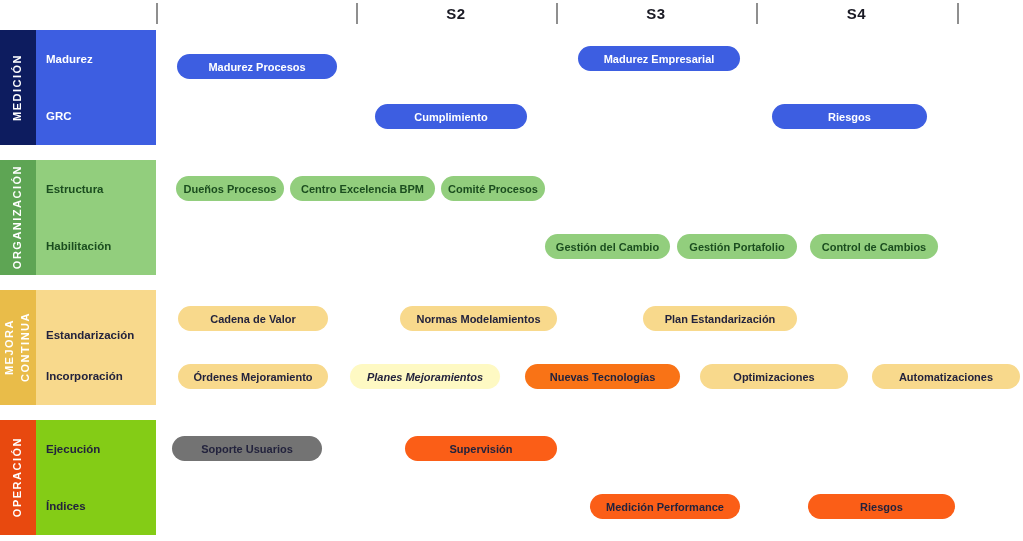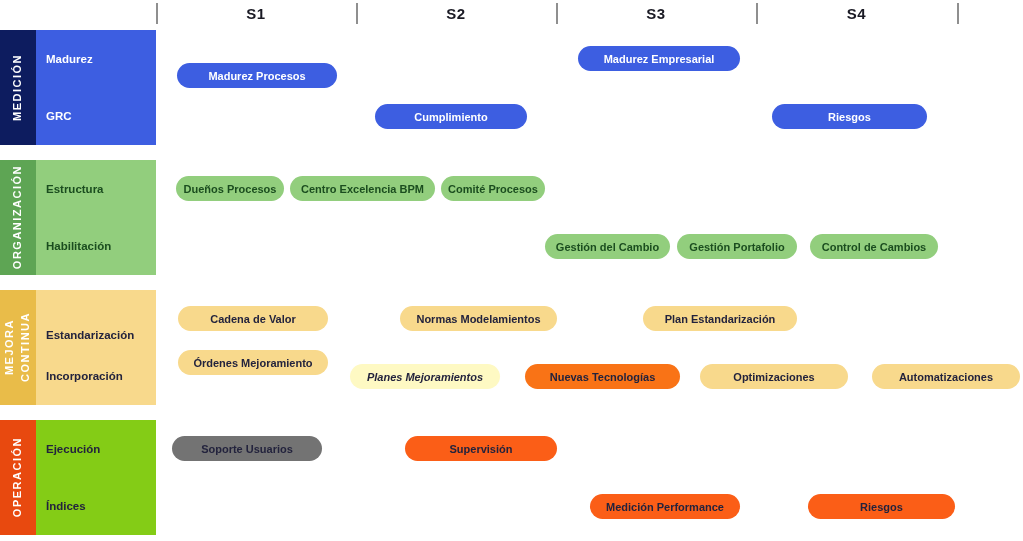--- a/index.html
+++ b/index.html
@@ -48,35 +48,34 @@
 </head>
 <body>
 
 <div class="stage">
   <div class="header" id="header">
       <div class="tick" style="left: 156px;"></div>
       <div class="tick" style="left: 356px;"></div>
       <div class="tick" style="left: 556px;"></div>
       <div class="tick" style="left: 756px;"></div>
       <div class="tick" style="left: 957px;"></div>
-      <div class="col-label" style="left: 156px; width: 200px;">S1</div>
       <div class="col-label" style="left: 356px; width: 200px;">S2</div>
       <div class="col-label" style="left: 556px; width: 200px;">S3</div>
       <div class="col-label" style="left: 756px; width: 201px;">S4</div>
     </div>
   <div id="roadmap">
       <div class="group" style="top: 30px; height: 115px;">
         <div class="band" style="background: rgb(13, 28, 95);">
           <div class="band-text" style="color: rgb(255, 255, 255);">MEDICIÓN</div>
         </div>
         <div class="panel" style="background: rgb(61, 94, 225);">
           <div class="row-label" style="top: 0%; color: rgb(255, 255, 255);">Madurez</div>
           <div class="row-label" style="top: 50%; color: rgb(255, 255, 255);">GRC</div>
         </div>
-        <div class="pill" style="left: 177px; width: 160px; top: 33px; background: rgb(61, 94, 225); color: rgb(255, 255, 255); text-align: center;">Madurez Procesos</div>
+        <div class="pill" style="left: 177px; width: 160px; top: 24px; background: rgb(61, 94, 225); color: rgb(255, 255, 255); text-align: center;">Madurez Procesos</div>
         <div class="pill" style="left: 578px; width: 162px; top: 16px; background: rgb(61, 94, 225); color: rgb(255, 255, 255);">Madurez Empresarial</div>
         <div class="pill" style="left: 375px; width: 152px; top: 74px; background: rgb(61, 94, 225); color: rgb(255, 255, 255);">Cumplimiento</div>
         <div class="pill" style="left: 772px; width: 155px; top: 74px; background: rgb(61, 94, 225); color: rgb(255, 255, 255);">Riesgos</div>
       </div>
       <div class="group" style="top: 160px; height: 115px;">
         <div class="band" style="background: rgb(94, 165, 84);">
           <div class="band-text" style="color: rgb(255, 255, 255);">ORGANIZACIÓN</div>
         </div>
         <div class="panel" style="background: rgb(146, 206, 125);">
           <div class="row-label" style="top: 0%; color: rgb(27, 77, 31);">Estructura</div>
@@ -94,21 +93,21 @@
           <div class="band-text" style="color: rgb(255, 255, 255);">MEJORA
 CONTINUA</div>
         </div>
         <div class="panel" style="background: rgb(248, 217, 140);">
           <div class="row-label" style="top: 0%; color: rgb(35, 35, 61); margin-top: 16px;">Estandarización</div>
           <div class="row-label" style="top: 50%; color: rgb(35, 35, 61);">Incorporación</div>
         </div>
         <div class="pill" style="left: 178px; width: 150px; top: 16px; background: rgb(248, 217, 140); color: rgb(35, 35, 61);">Cadena de Valor</div>
         <div class="pill" style="left: 400px; width: 157px; top: 16px; background: rgb(248, 217, 140); color: rgb(35, 35, 61);">Normas Modelamientos</div>
         <div class="pill" style="left: 643px; width: 154px; top: 16px; background: rgb(248, 217, 140); color: rgb(35, 35, 61);">Plan Estandarización</div>
-        <div class="pill" style="left: 178px; width: 150px; top: 60px; background: rgb(248, 217, 140); color: rgb(35, 35, 61);">Órdenes Mejoramiento</div>
+        <div class="pill" style="left: 178px; width: 150px; top: 74px; background: rgb(248, 217, 140); color: rgb(35, 35, 61);">Órdenes Mejoramiento</div>
         <div class="pill" style="left: 350px; width: 150px; top: 74px; background: #fef9c3; color: rgb(35, 35, 61); font-style: italic;">Planes Mejoramientos</div>
         <div class="pill" style="left: 525px; width: 155px; top: 74px; background: #f97316; color: rgb(35, 35, 61);">Nuevas Tecnologías</div>
         <div class="pill" style="left: 700px; width: 148px; top: 74px; background: rgb(248, 217, 140); color: rgb(35, 35, 61);">Optimizaciones</div>
         <div class="pill" style="left: 872px; width: 148px; top: 74px; background: rgb(248, 217, 140); color: rgb(35, 35, 61);">Automatizaciones</div>
       </div>
       <div class="group" style="top: 420px; height: 115px;">
         <div class="band" style="background: rgb(232, 73, 15);">
           <div class="band-text" style="color: rgb(255, 255, 255);">OPERACIÓN</div>
         </div>
         <div class="panel" style="background: #84cc16;">

